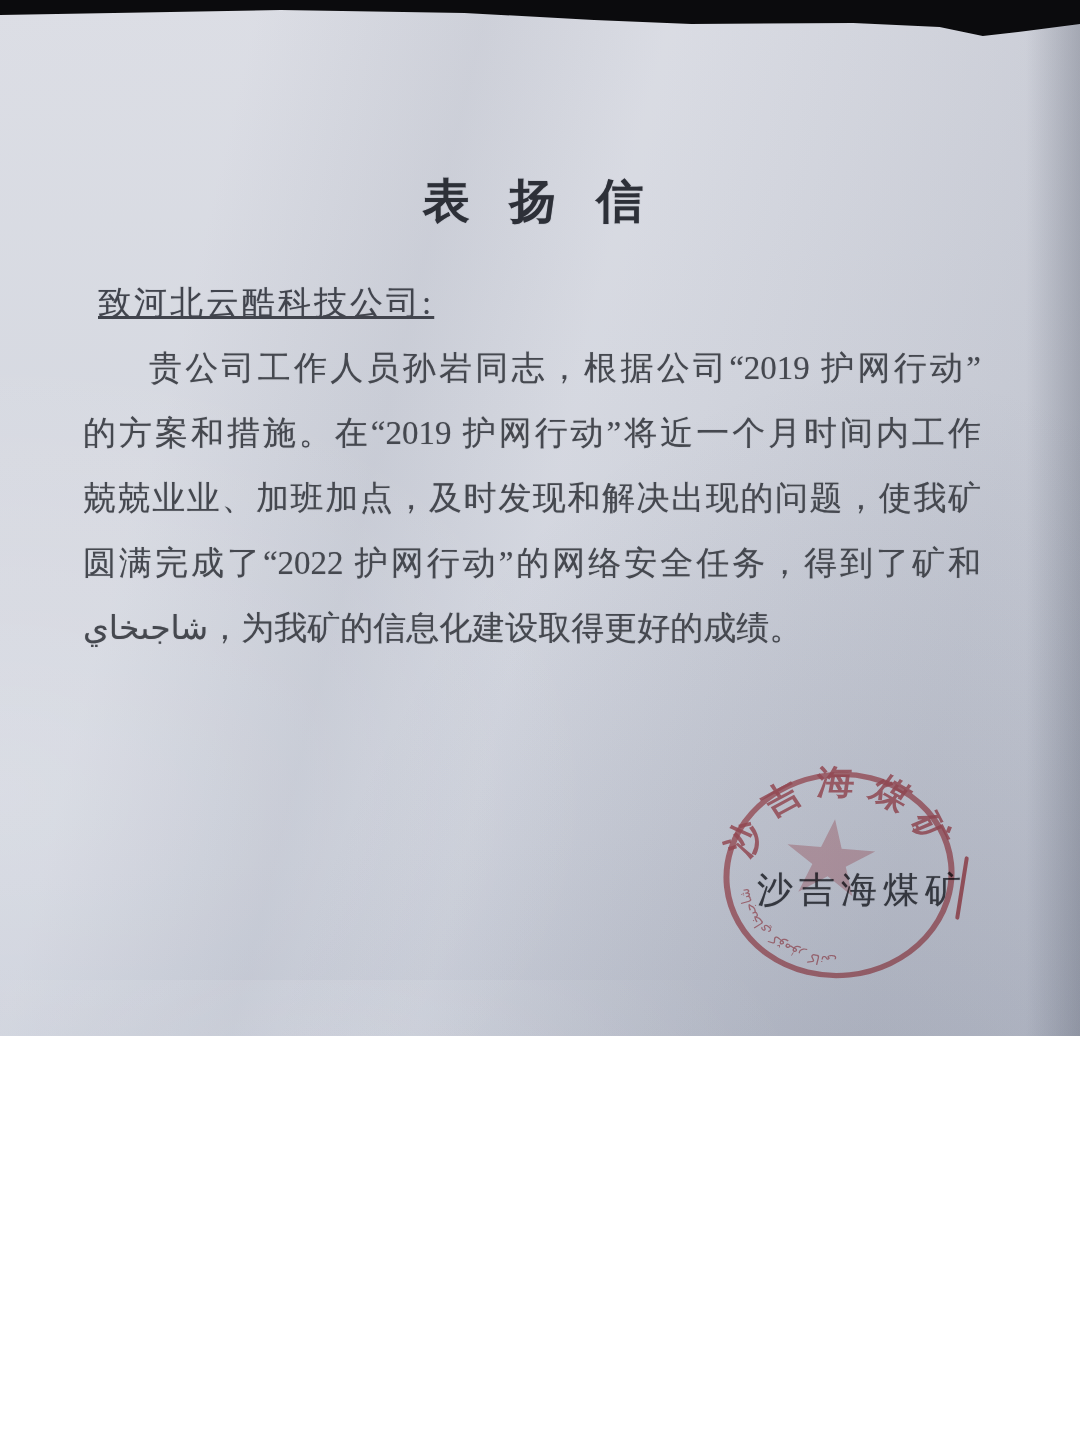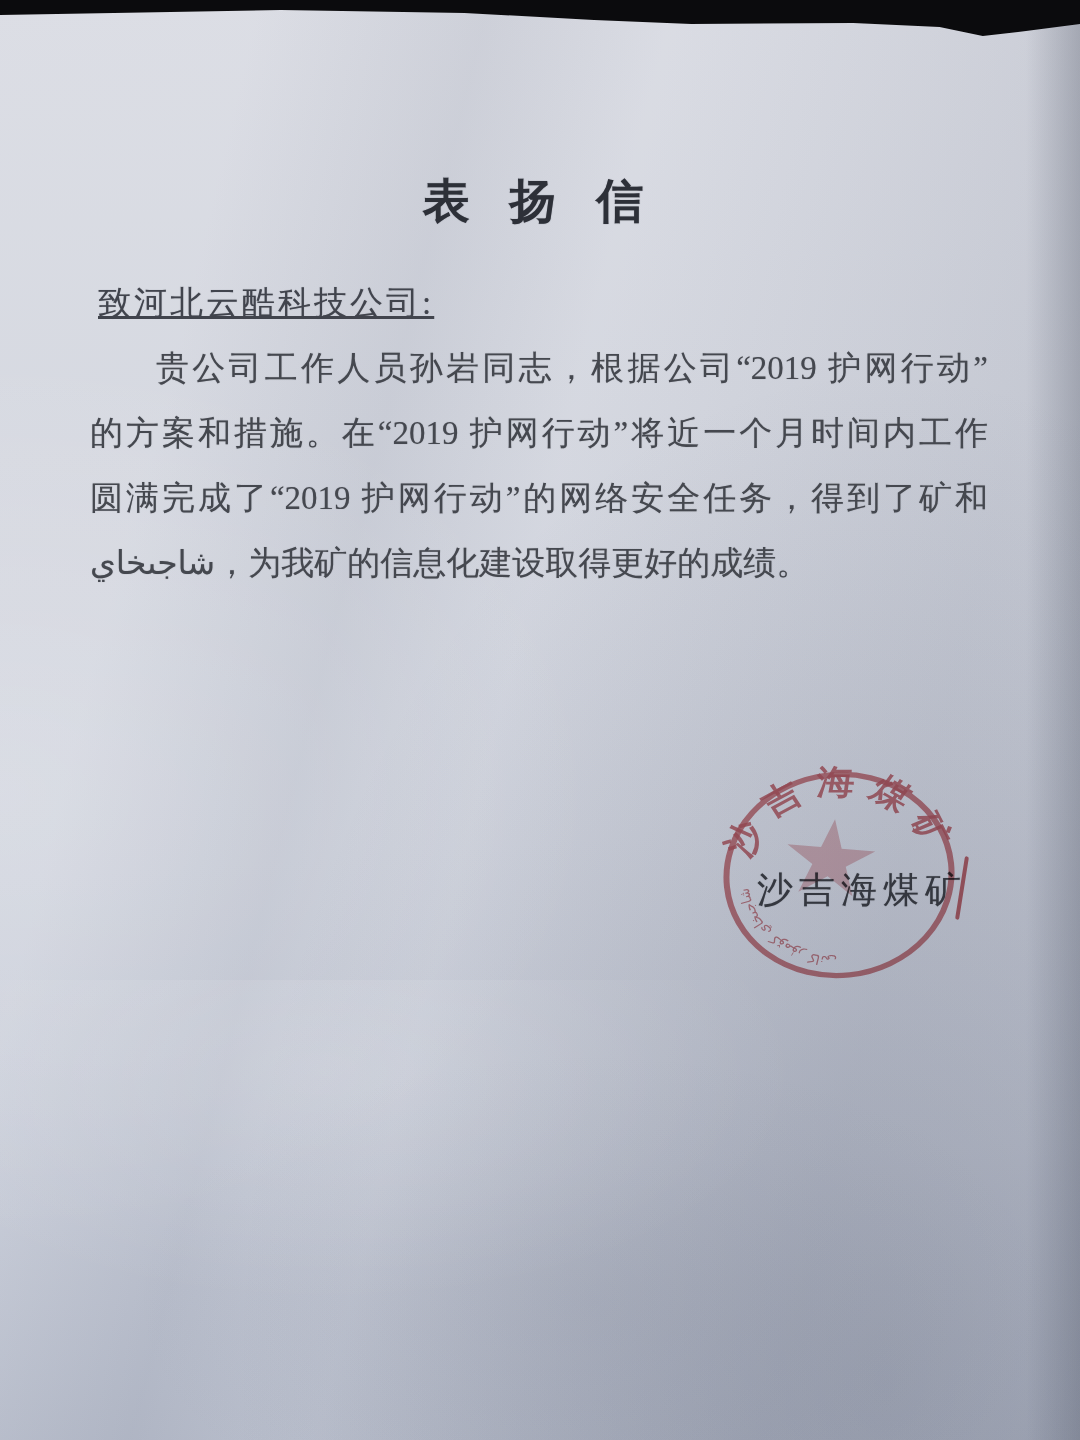--- a/index.html
+++ b/index.html
@@ -1,18 +1,18 @@
 <!DOCTYPE html>
 <html><head>
 <meta charset="utf-8">
 <style>
   html,body{margin:0;padding:0;}
   .photo{
     position:relative;
-    width:1080px;height:1440px;
+    width:1080px;height:1036px;
     background:#0b0b0d;
     overflow:hidden;
     font-family:"Liberation Serif", serif;
   }
   .paper{
     position:absolute;
     left:0;top:0;width:1080px;height:1440px;
     background:
       radial-gradient(ellipse at 82% 96%, rgba(68,74,92,0.20), rgba(68,74,92,0) 52%),
       radial-gradient(ellipse at 0% 55%, rgba(255,255,255,0.18), rgba(255,255,255,0) 40%),
@@ -37,21 +37,21 @@
     text-shadow:0 0 1px rgba(45,48,56,0.55);
   }
   .salutation{
     position:absolute;left:98px;top:281px;
     font-size:33px;color:#41444d;
     letter-spacing:3px;
     text-shadow:0 0 1px rgba(65,68,77,0.4);
     text-decoration:underline;
   }
   .body-block{
-    position:absolute;left:90px;top:339px;width:898px;
+    position:absolute;left:83px;top:339px;width:898px;
   }
   .body-line{
     height:65px;line-height:58px;
     font-size:33px;color:#45484f;
     text-shadow:0 0 1px rgba(69,72,79,0.4);
     text-align:justify;
     text-align-last:justify;
     white-space:nowrap;
   }
   .body-line.indent{ text-indent:66px; }
@@ -92,21 +92,22 @@
 <div class="photo">
   <div class="paper">
 
     <h1 class="title">表 扬 信</h1>
 
     <div class="salutation">致河北云酷科技公司:</div>
 
     <div class="body-block">
       <div class="body-line indent">贵公司工作人员孙岩同志，根据公司“2019 护网行动”</div>
       <div class="body-line">的方案和措施。在“2019 护网行动”将近一个月时间内工作</div>
-      <div class="body-line">圆满完成了“2019 护网行动”的网络安全任务，得到了矿和</div>
+      <div class="body-line">兢兢业业、加班加点，及时发现和解决出现的问题，使我矿</div>
+      <div class="body-line">圆满完成了“2022 护网行动”的网络安全任务，得到了矿和</div>
       <div class="body-line last">شاجىخاي，为我矿的信息化建设取得更好的成绩。</div>
     </div>
 
     <div class="signature">沙吉海煤矿</div>
 
 
     <svg class="stamp" viewBox="0 0 300 300" preserveAspectRatio="none">
       <circle cx="150" cy="150" r="131" fill="none" stroke="#c24d55" stroke-width="7" opacity="0.8"></circle>
       <path d="M0,-54 L12.1,-16.7 L51.4,-16.7 L19.6,6.4 L31.7,43.7 L0,20.6 L-31.7,43.7 L-19.6,6.4 L-51.4,-16.7 L-12.1,-16.7 Z" transform="translate(141,130) rotate(12)" fill="#c75b63" opacity="0.42"></path>
       <path id="stamp-arc-top" d="M 44,150 A 106,106 0 0 1 256,150" fill="none"></path>

